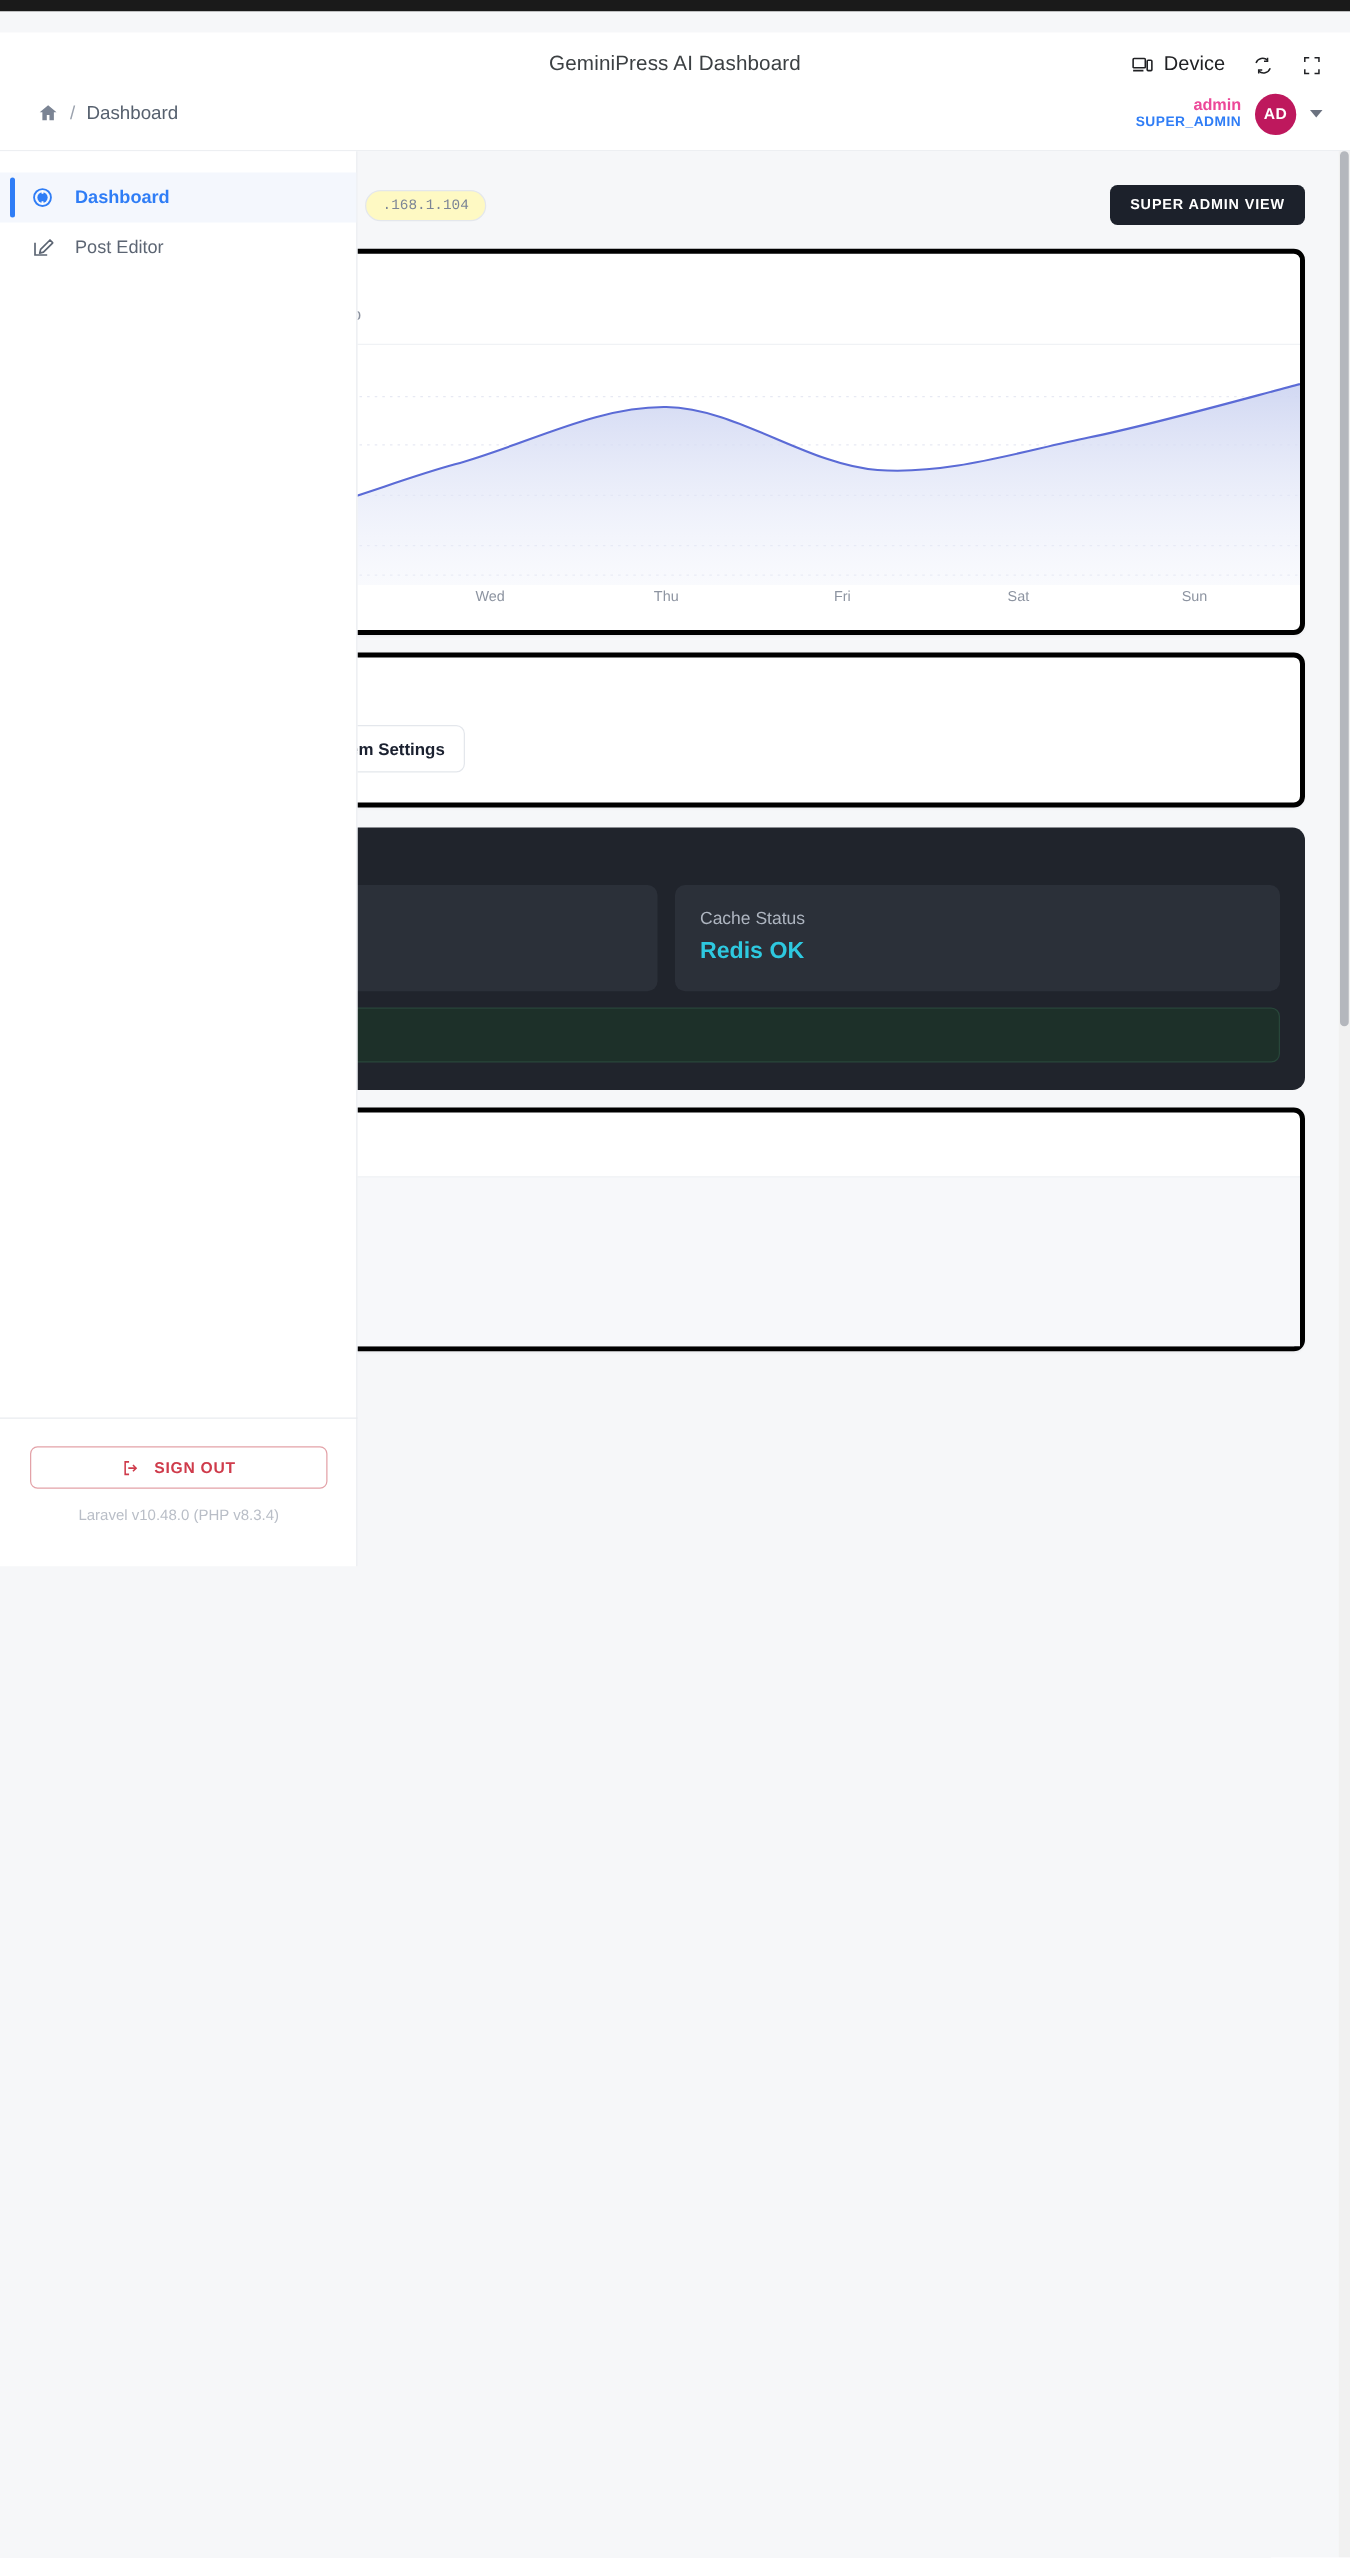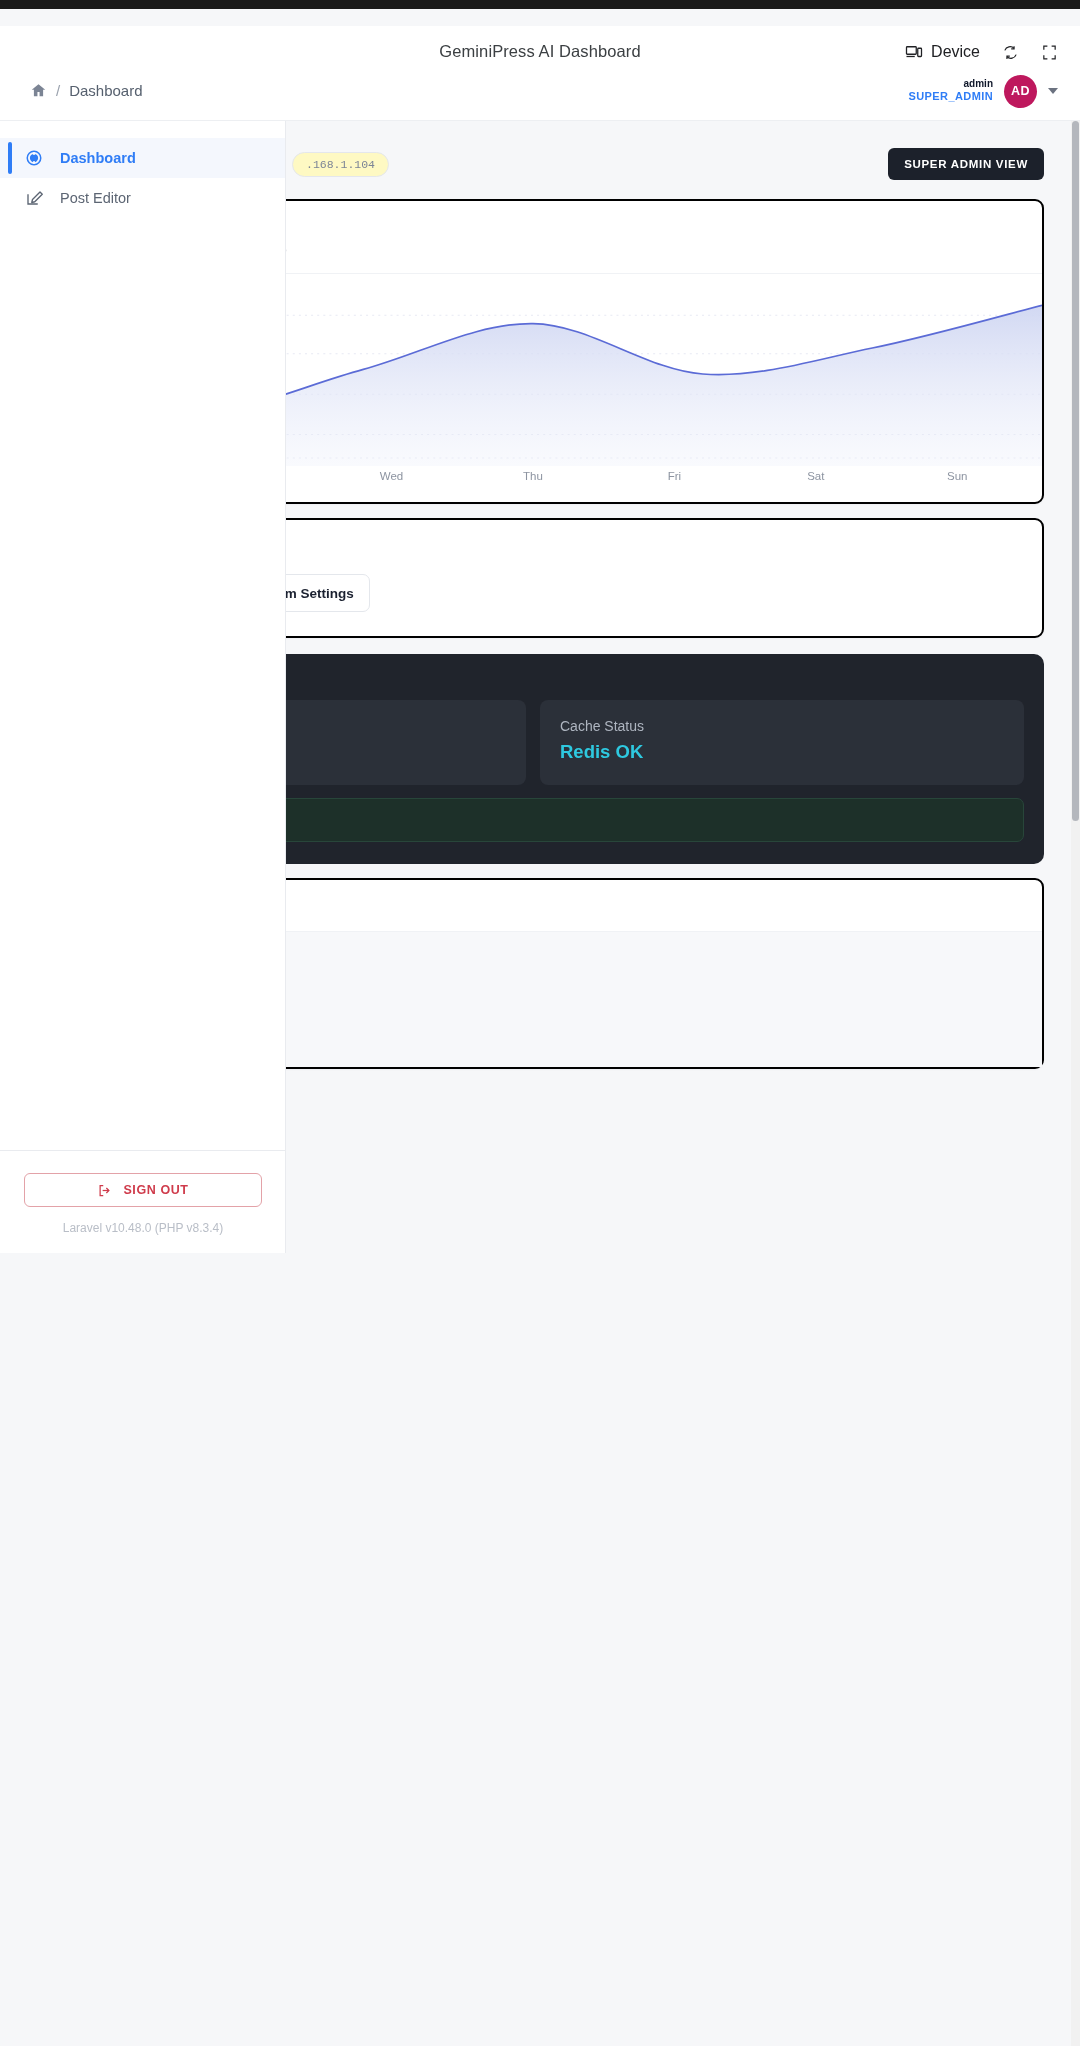--- a/index.html
+++ b/index.html
@@ -41,21 +41,21 @@
   }
   .breadcrumb { display:flex; align-items:center; gap:9px; margin-left:30px; }
   .bc-sep { color:#9aa1ad; font-size:15px; }
   .bc-cur { color:#56606e; font-size:15px; }
 
   .user-box {
     position:absolute; right:22px; top:0; height:60px;
     display:flex; align-items:center; gap:11px;
   }
   .user-names { display:flex; flex-direction:column; align-items:flex-end; line-height:1.22; }
-  .user-name { font-size:10px; color:#0f172a; font-weight:600; }
+  .user-name { font-size:13px; color:#ec4899; font-weight:600; }
   .user-role { font-size:11px; color:#2f7df6; font-weight:700; letter-spacing:.4px; }
   .avatar {
     width:33px; height:33px; border-radius:50%;
     background:#be185d; color:#fff; font-size:12.5px; font-weight:700;
     display:flex; align-items:center; justify-content:center; letter-spacing:.4px;
   }
   .caret { width:0;height:0;border-left:5px solid transparent;border-right:5px solid transparent;border-top:6px solid #6b7280; }
 
   
   .sidebar {
@@ -68,21 +68,21 @@
     height:40px; padding-left:24px; font-size:14.5px; color:#5c6573;
   }
   .nav-item.active { background:#f4f7fd; color:#2f7df6; font-weight:700; }
   .nav-item.active::before {
     content:""; position:absolute; left:8px; top:4px; bottom:4px; width:4px;
     background:#2f7df6; border-radius:2px;
   }
   .nav-icon { width:20px; display:flex; align-items:center; justify-content:center; }
 
   .sidebar-bottom {
-    position:absolute; left:0; bottom:0; width:286px;
+    position:absolute; left:0; bottom:16px; width:286px;
     border-top:1px solid #e9ebef; padding:22px 24px 18px;margin-top:24px;
   }
   .signout {
     width:100%; height:34px; border:1px solid #e3a2a8; border-radius:6px;
     background:#fff; color:#cf3b4b; font-size:12.5px; font-weight:700;
     letter-spacing:.6px; display:flex; align-items:center; justify-content:center; gap:11px;
     cursor:pointer;
   }
   .footer-ver { margin-top:14px; text-align:center; font-size:12px; color:#b9bec7; }
 
@@ -98,21 +98,21 @@
     background:#fef9c3; color:#7c8596; border:1px solid #e4e7ec;
     border-radius:16px; padding:5px 13px; font-size:11.5px;
     font-family:"Liberation Mono", monospace; margin-left:270px;
   }
   .sa-btn {
     background:#1c212b; color:#fff; font-size:11.5px; font-weight:700;
     letter-spacing:.7px; border:none; border-radius:6px; padding:10px 16px; cursor:pointer;
   }
 
   .card {
-    background:#ffffff; border-radius:9px; border:2px solid #000000;
+    background:#ffffff; border-radius:9px; border:4px solid #000000;
     box-shadow:0 1px 2px rgba(16,24,40,.04); margin-top:14px;
   }
   .card-head { padding:20px 22px 16px; border-bottom:1px solid #f0f2f5; }
   .card-title { font-size:15px; font-weight:700; color:#1b2130; }
   .card-sub { font-size:13.5px; color:#8a919e; margin-top:4px; }
 
   .chart-wrap { position:relative; height:228px; padding:6px 0 0; }
   .chart-svg { display:block; width:100%; height:186px; }
   .xaxis {
     display:flex; padding:0 14px; margin-top:4px;

